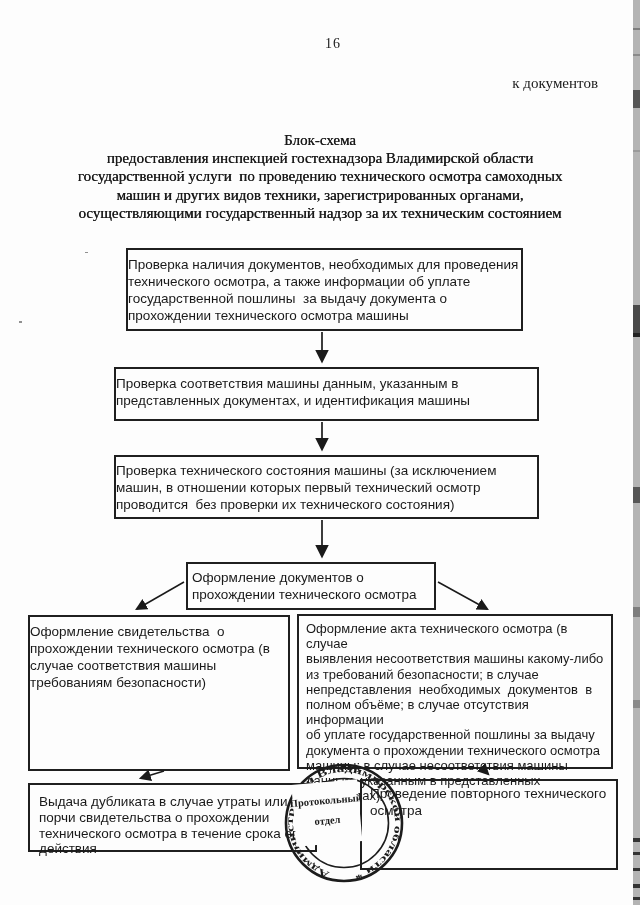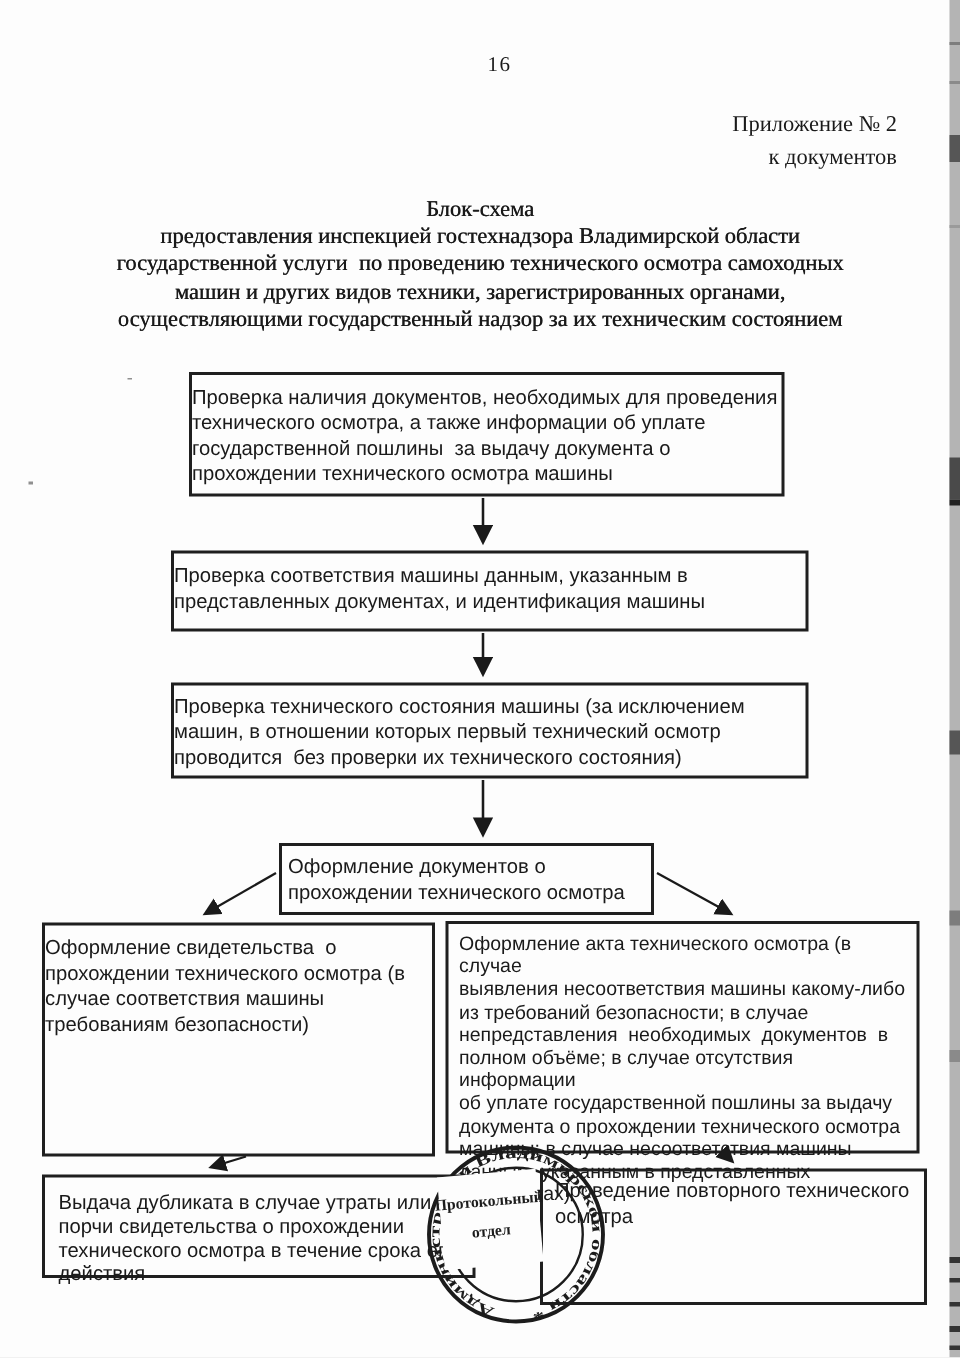--- a/index.html
+++ b/index.html
@@ -44,21 +44,20 @@
   .speck{position:absolute;background:#909090;}
 </style>
 </head>
 <body>
 
 <div class="page">
 
   <div class="page-number">16</div>
 
   <div class="annex">
-    <div>Приложение № 2</div>
     <div>к документов</div>
   </div>
 
   <div class="doc-title">Блок-схема
 предоставления инспекцией гостехнадзора Владимирской области
 государственной услуги  по проведению технического осмотра самоходных
 машин и других видов техники, зарегистрированных органами,
 осуществляющими государственный надзор за их техническим состоянием</div>
 
   <div class="fbox b1">Проверка наличия документов, необходимых для проведения

